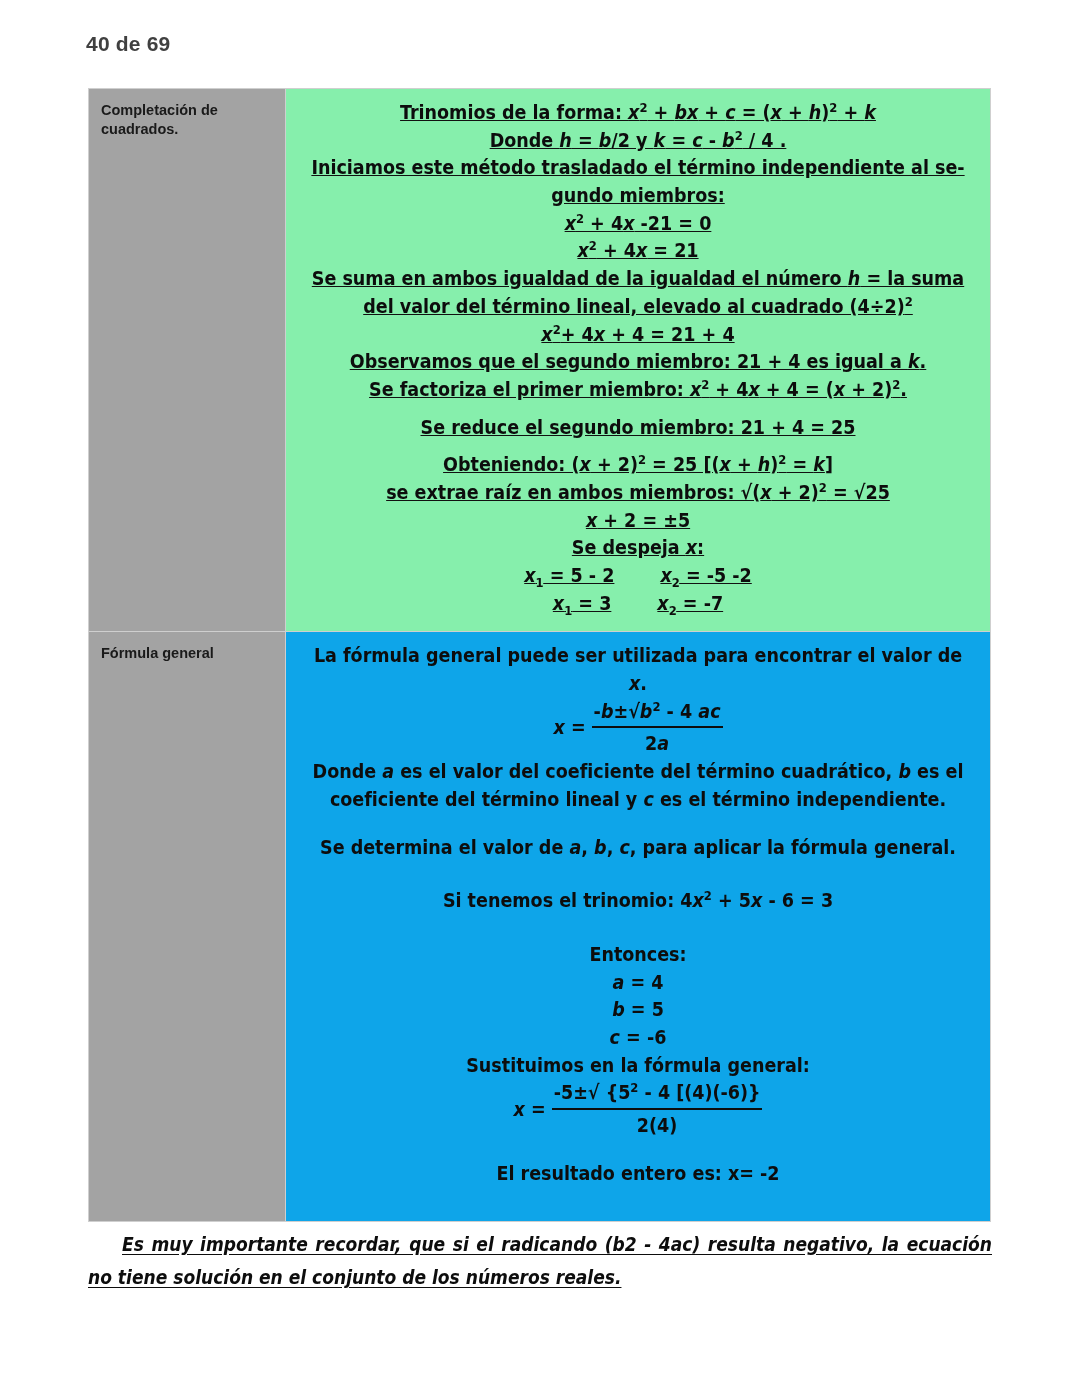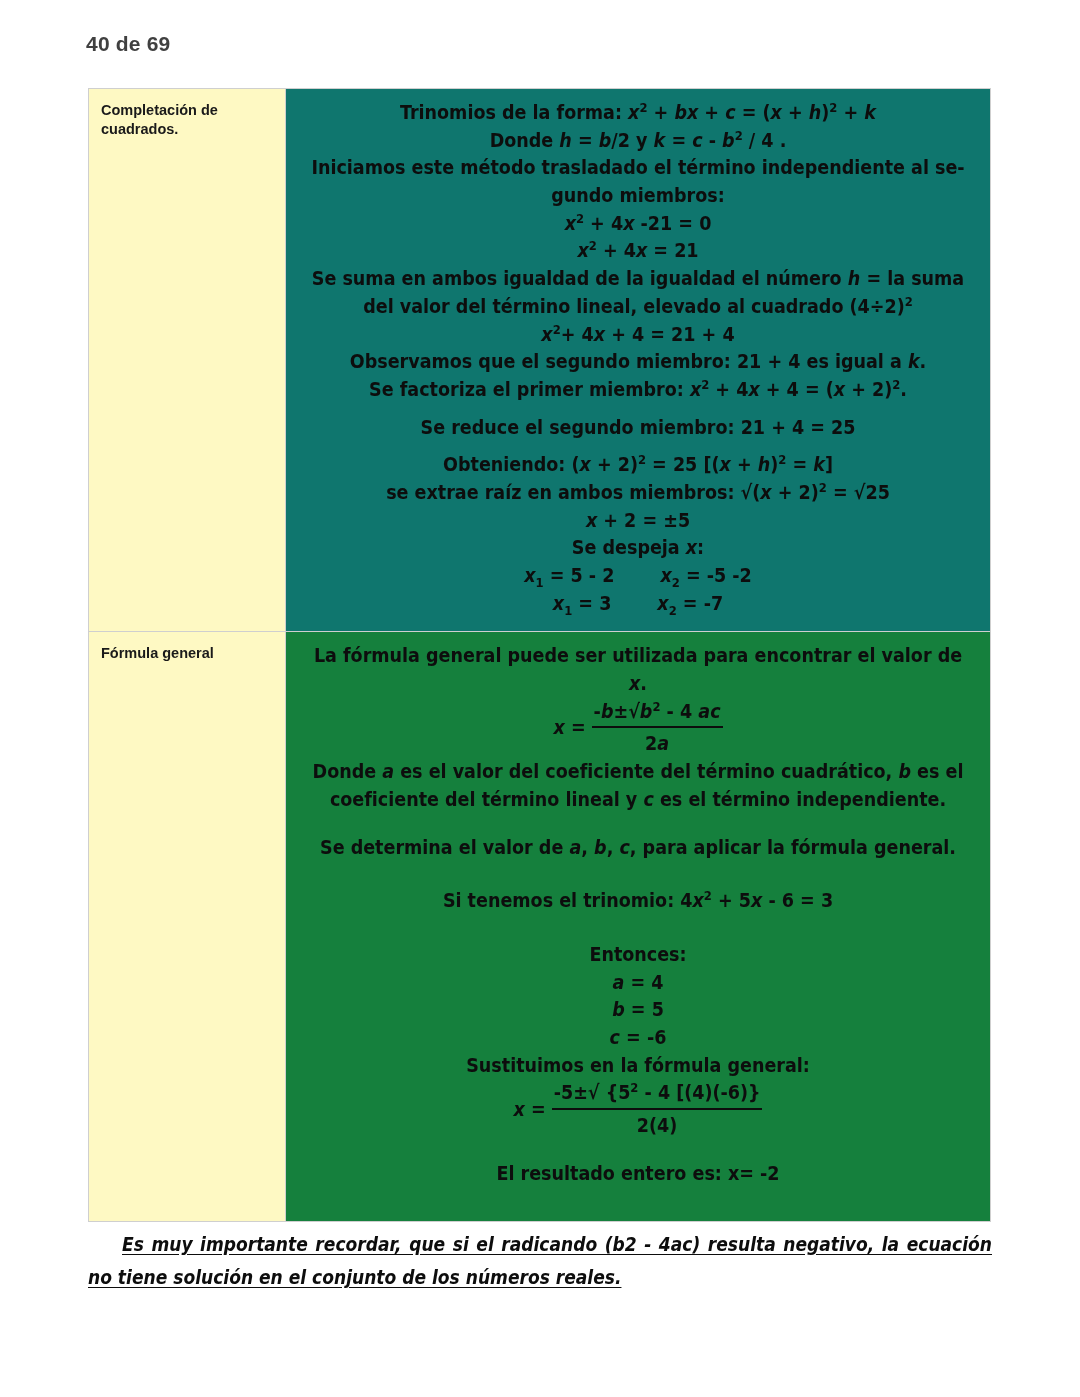--- a/index.html
+++ b/index.html
@@ -44,36 +44,37 @@
     border-collapse: collapse;
     table-layout: fixed;
   }
   .table td {
     vertical-align: top;
     padding: 0;
     border: 1px solid #cfcfcf;
   }
   .col-label {
     width: 174px;
-    background: #fef9c3;
+    background: #a3a3a3;
     padding: 12px 10px 10px 12px !important;
     font-family: "Liberation Sans", sans-serif;
     font-weight: bold;
     font-size: 14.5px;
     line-height: 1.32;
     color: #1a1a1a;
   }
   .col-body {
     padding: 10px 16px 14px 16px !important;
   }
   .row-1 .col-body {
-    background: #0f766e;
+    background: #86efac;
+    text-decoration: underline;
   }
   .row-2 .col-body {
-    background: #15803d;
+    background: #0ea5e9;
   }
 
   
   .body-text {
     font-family: "DejaVu Sans Condensed", "Liberation Sans Narrow", "Liberation Sans", sans-serif;
     font-weight: bold;
     font-size: 19.5px;
     line-height: 1.42;
     color: #0d0d0d;
     text-align: center;

